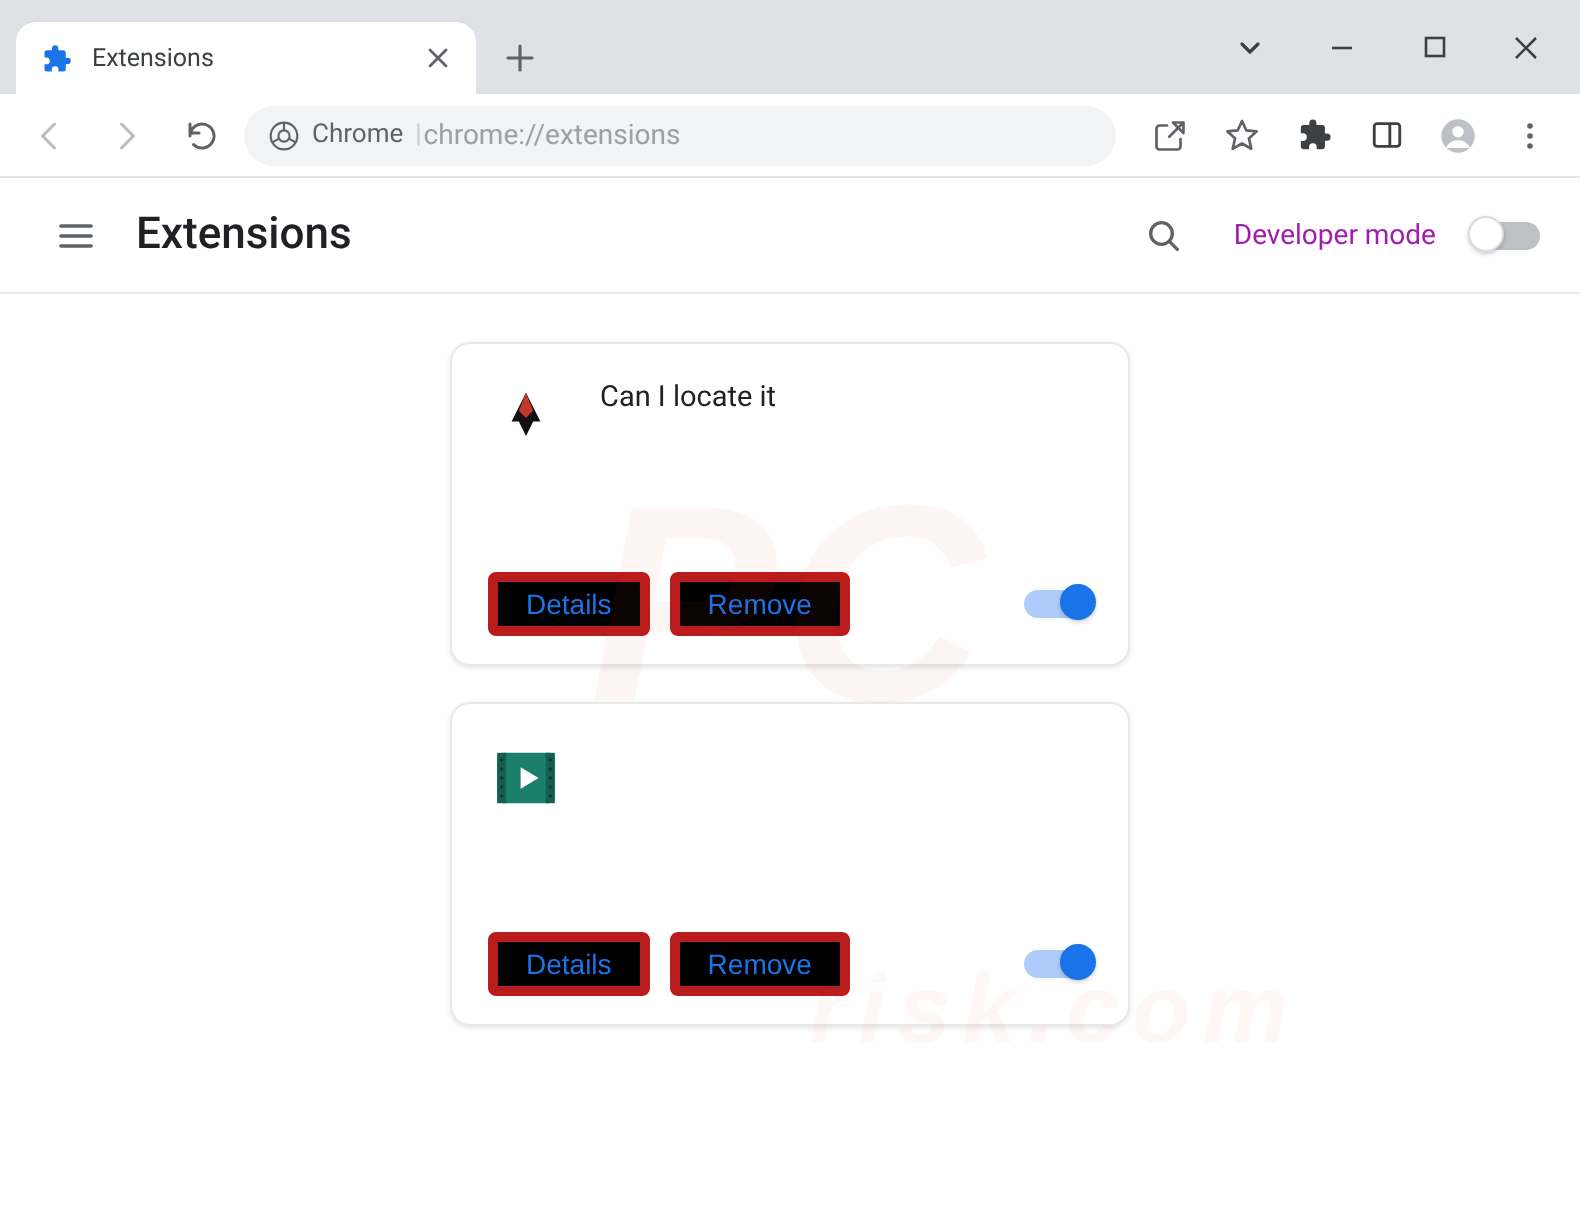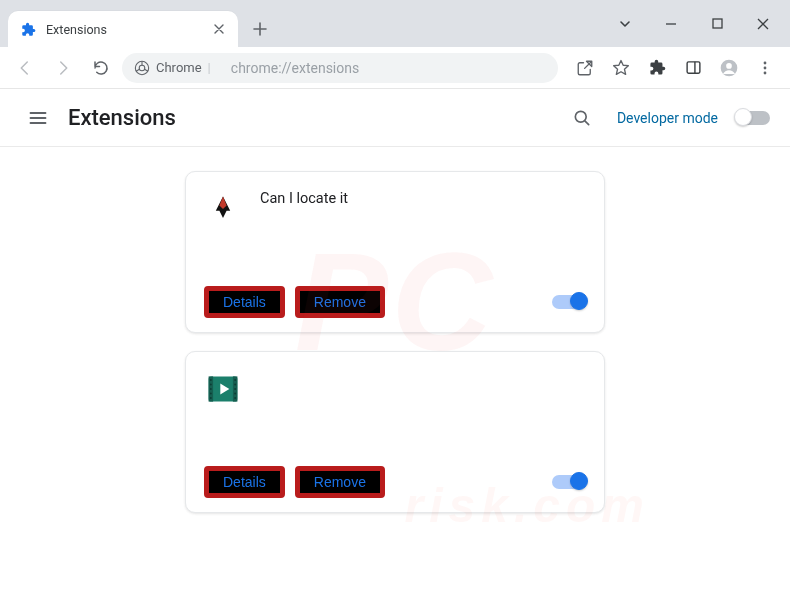--- a/index.html
+++ b/index.html
@@ -77,21 +77,21 @@
   }
   .icon-btn {
     width: 34px; height: 34px;
     display: flex; align-items: center; justify-content: center;
     color: #5f6368; border-radius: 50%; cursor: pointer;
   }
   .icon-btn.disabled { color: #b9bcc0; cursor: default; }
   .omnibox {
     flex: 1; height: 30px; background: #f1f3f4;
     border-radius: 15px; display: flex; align-items: center;
-    padding: 0 12px; gap: 20px; color: #5f6368;
+    padding: 0 12px; gap: 1px; color: #5f6368;
   }
   .omnibox .secure { display:flex; align-items:center; gap:6px; }
   .omnibox .url { font-size: 14px; color: #5f6368; }
   .omnibox .url .dim { color: #9aa0a6; }
   .toolbar-right { display:flex; align-items:center; gap:2px; margin-left:6px; }
 
   
   .ext-header {
     height: 58px;
     display: flex; align-items: center;
@@ -99,40 +99,40 @@
     border-bottom: 1px solid #eaeaea;
   }
   .hamburger {
     width: 40px; height: 40px; display:flex; align-items:center; justify-content:center;
     color: #5f6368; cursor:pointer; border-radius:50%;
   }
   .ext-title {
     font-size: 22px; font-weight: 500; margin-left: 10px; color: #202124;
   }
   .ext-header-right { margin-left:auto; display:flex; align-items:center; gap:18px; }
-  .dev-label { font-size: 14px; color:#0369a1; }
+  .dev-label { font-size: 14px; color:#a21caf; }
   .toggle {
     position: relative; width: 34px; height: 14px; background:#bdc1c6;
     border-radius: 8px; cursor:pointer;
   }
   .toggle .knob {
     position:absolute; width:18px; height:18px; background:#fff;
     border:1px solid #dadce0; border-radius:50%; top:-3px; left:-2px;
     box-shadow: 0 1px 2px rgba(0,0,0,.2);
   }
   .toggle.on { background:#aecbfa; }
   .toggle.on .knob { background:#1a73e8; border-color:#1a73e8; left:18px; }
 
   
   .content {
     padding: 24px 0 30px;
     display:flex; flex-direction:column; align-items:center; gap:18px;
   }
   .ext-card {
-    width: 420px; background:#fff;
+    width: 340px; background:#fff;
     border: 1px solid #e6e8ea;
     border-radius: 10px;
     box-shadow: 0 1px 2px rgba(60,64,67,.08), 0 1px 3px rgba(60,64,67,.06);
     padding: 18px 18px 14px 18px;
   }
   .ext-top { display:flex; gap:18px; min-height:86px; }
   .ext-icon {
     width:38px; height:38px; flex:0 0 38px;
     display:flex; align-items:center; justify-content:center;
     border-radius:4px;

